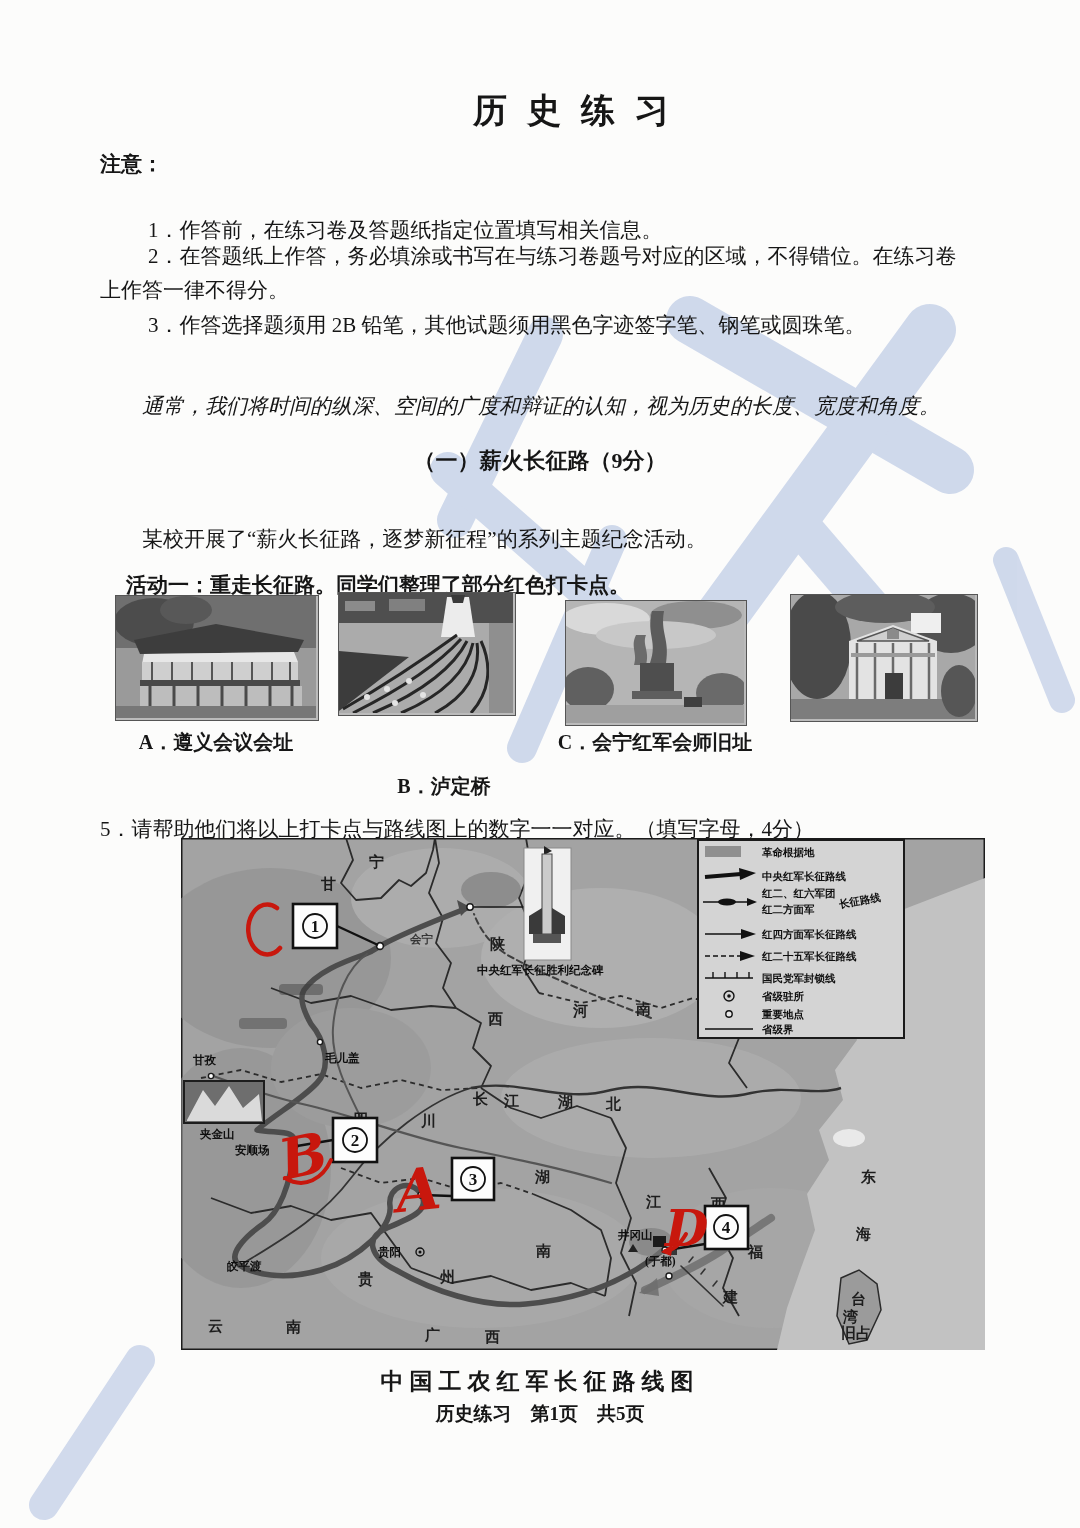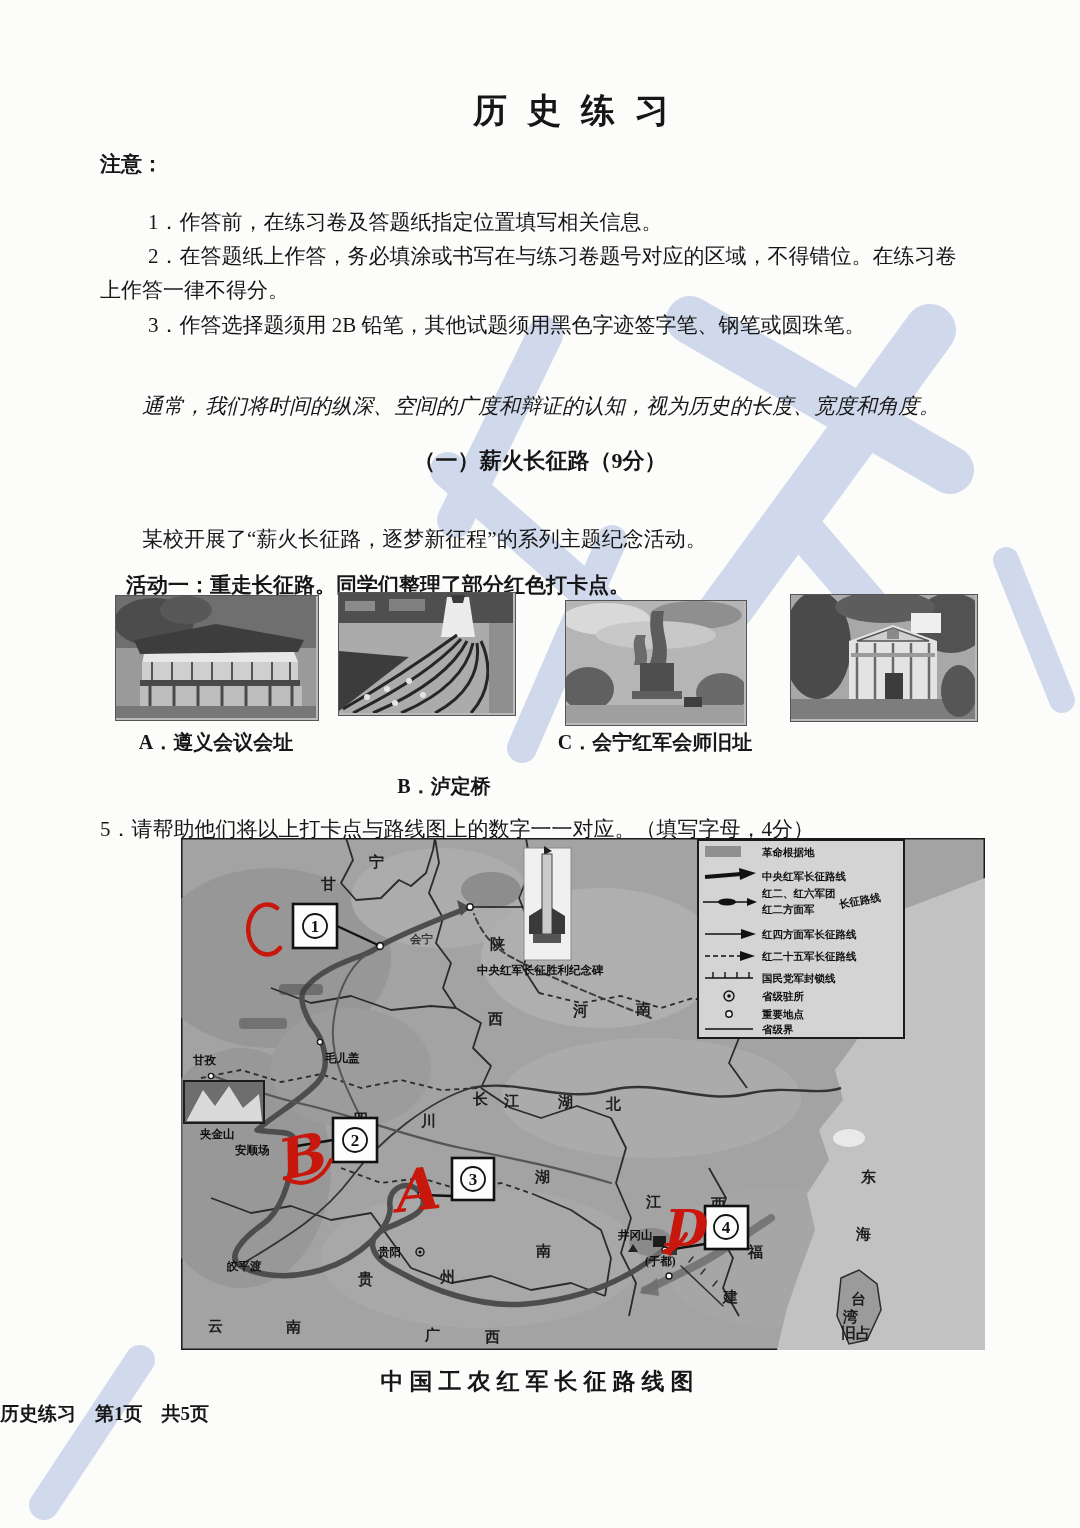--- a/index.html
+++ b/index.html
@@ -4,37 +4,37 @@
 <style>
   html,body{margin:0;padding:0;background:#e9e9e9;}
   .page{position:relative;width:1080px;height:1528px;margin:0 auto;background:#fcfcfb;
         font-family:"Liberation Serif","DejaVu Serif",serif;color:#161616;overflow:hidden;}
   .wm{position:absolute;left:0;top:0;z-index:0;pointer-events:none;}
   .content{position:absolute;left:0;top:0;width:100%;height:100%;z-index:1;}
   .title{position:absolute;top:88px;left:0;width:100%;text-align:center;
          font-size:34px;font-weight:bold;letter-spacing:20px;text-indent:20px;padding-left:31px;}
   .notice-label{position:absolute;left:100px;top:150px;font-size:21px;font-weight:bold;}
   .ni{position:absolute;left:100px;width:866px;font-size:21px;line-height:34px;text-indent:48px;}
-  .n1{top:184px;} .n2{top:218px;} .n3{top:287px;}
+  .n1{top:192px;} .n2{top:218px;} .n3{top:287px;}
   .intro{position:absolute;left:100px;top:371px;width:880px;font-size:21px;text-indent:42px;font-style:italic;}
   .sec-h{position:absolute;left:0;top:446px;width:100%;text-align:center;font-size:22px;font-weight:bold;}
   .lead{position:absolute;left:100px;top:504px;width:880px;font-size:21px;text-indent:42px;}
   .activity{position:absolute;left:100px;top:550px;width:880px;font-size:21px;text-indent:26px;font-weight:bold;}
   .photo{position:absolute;border:1px solid #555;background:#bbb;}
   .pA{left:115px;top:595px;width:202px;height:124px;}
   .pB{left:338px;top:592px;width:176px;height:122px;}
   .pC{left:565px;top:600px;width:180px;height:124px;}
   .pD{left:790px;top:594px;width:186px;height:126px;}
   .plabel{position:absolute;top:727px;font-size:20px;font-weight:600;text-align:center;line-height:30px;}
   .lA{left:108px;width:216px;} .lB{left:356px;width:176px;margin-top:44px;}
   .lC{left:552px;width:206px;} .lD{left:782px;width:202px;}
   .q1{position:absolute;left:100px;top:794px;width:900px;font-size:21px;}
   .mapwrap{position:absolute;left:181px;top:838px;width:804px;height:512px;}
   .caption{position:absolute;left:0;top:1366px;width:100%;text-align:center;font-size:23px;font-weight:bold;letter-spacing:6px;}
-  .footer{position:absolute;left:0;top:1401px;width:100%;font-size:19px;font-weight:600;}
+  .footer{position:absolute;left:0;top:1401px;width:100%;text-align:center;font-size:19px;font-weight:600;}
   svg text{font-family:"Liberation Serif","DejaVu Serif",serif;}
   .prov{font-size:15px;font-weight:bold;fill:#1d1d1d;}
   .place{font-size:11.5px;font-weight:bold;fill:#0e0e0e;}
   .leg{font-size:10.5px;font-weight:bold;fill:#0e0e0e;}
   .red{fill:#c8170d;font-style:italic;font-weight:bold;font-family:"DejaVu Serif",serif;}
 </style>
 </head>
 <body>
 
 <div class="page">

